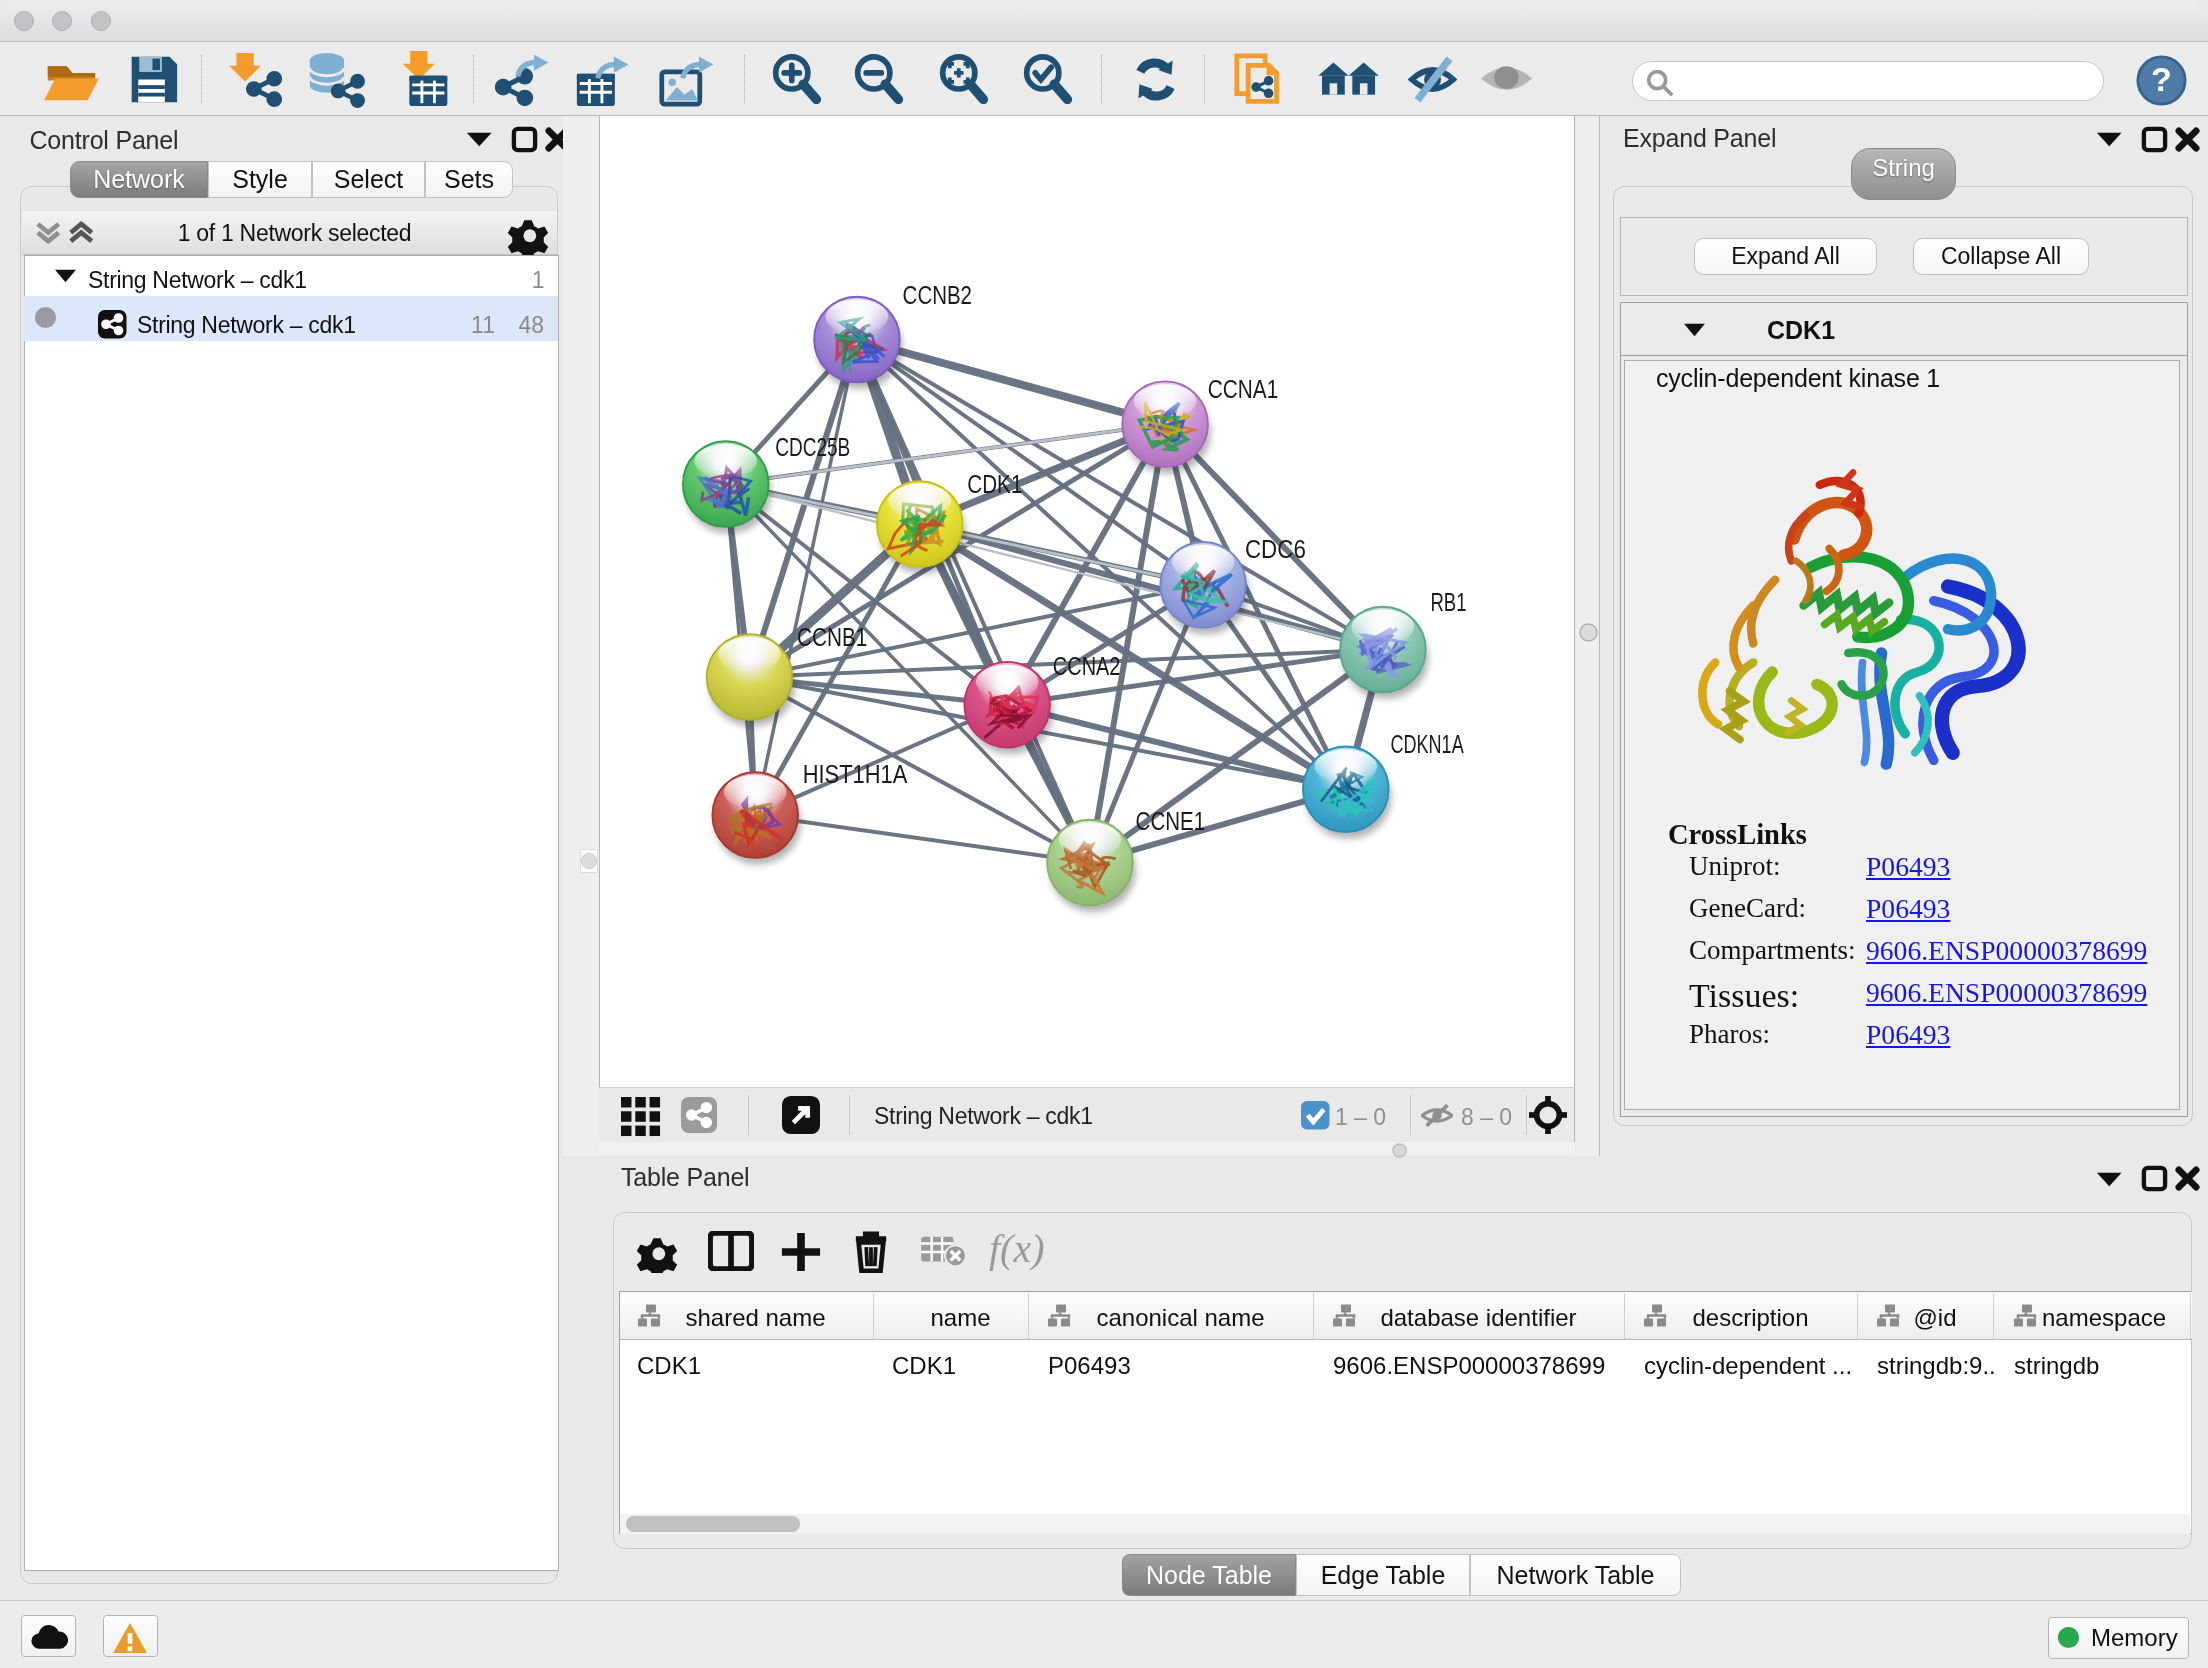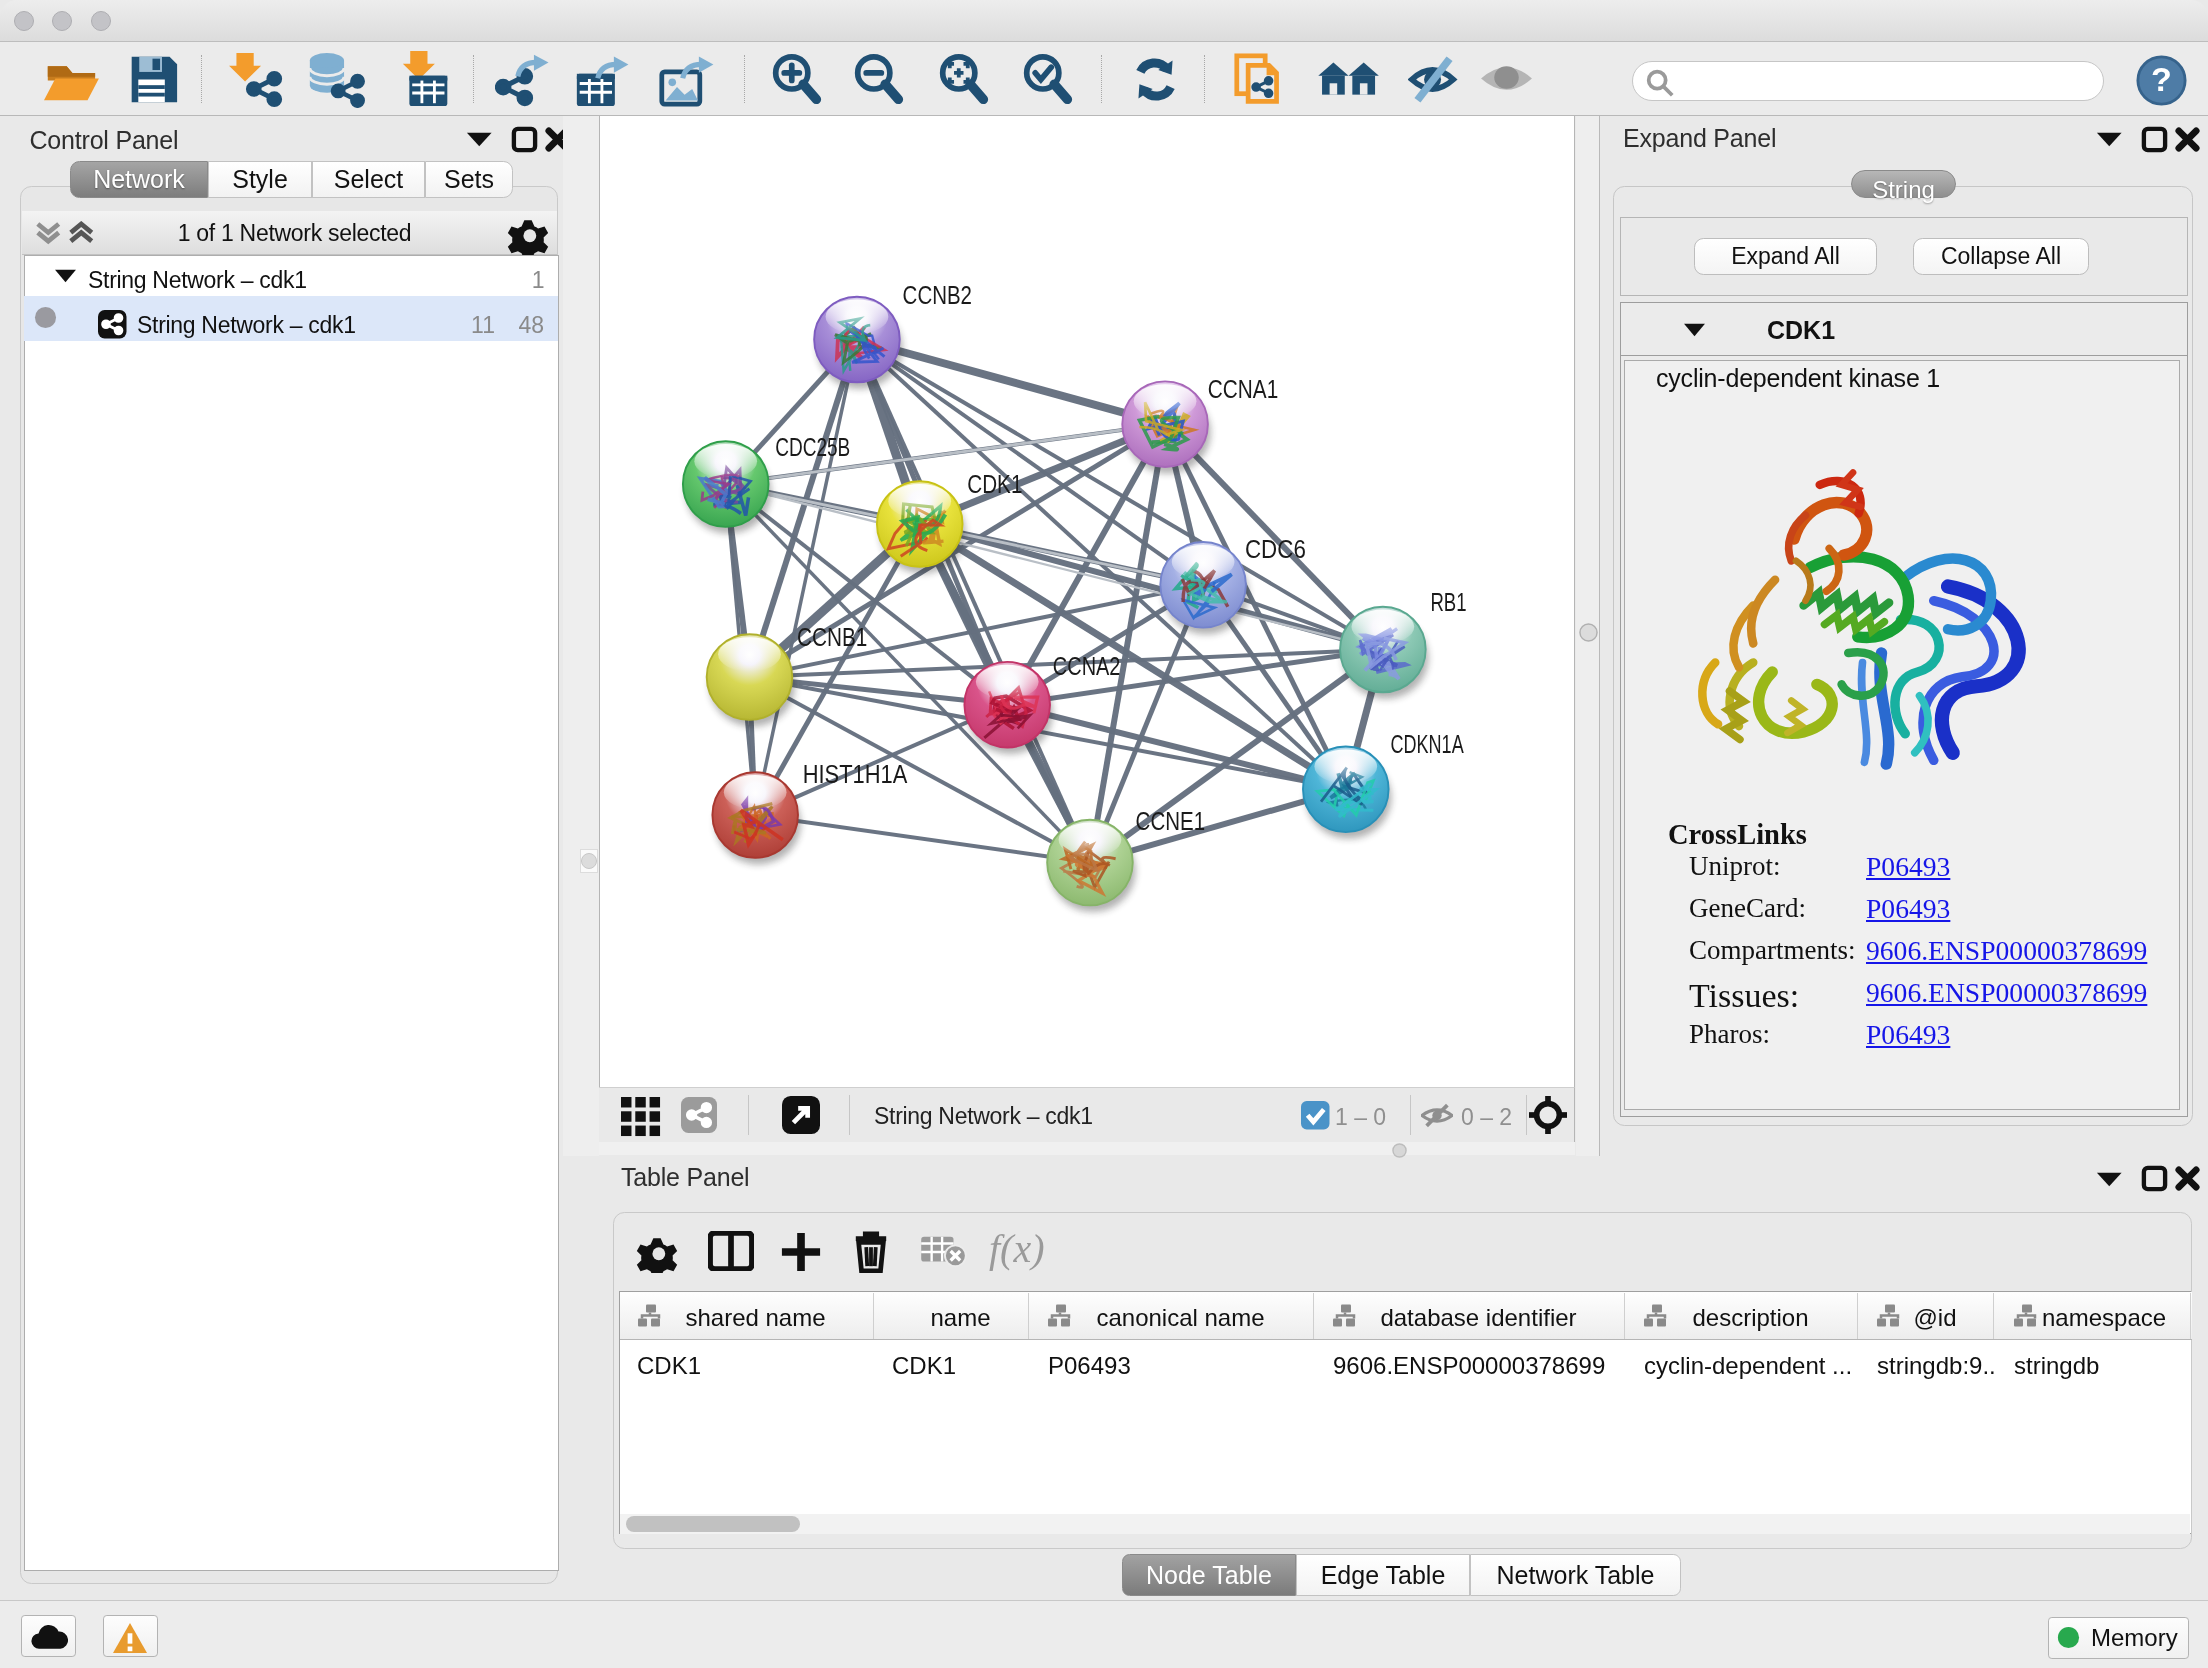--- a/index.html
+++ b/index.html
@@ -607,21 +607,21 @@
     <rect width="30" height="30" rx="6" fill="#4a93c8"></rect>
     <path d="M7 15 l6 7 l11 -13" stroke="#fff" stroke-width="5" fill="none"></path>
   </svg>
 <div class="abs" style="left:1335px;top:1104px;font-size:23px;color:#8f8f8f">1 – 0</div>
 <div class="abs" style="left:1410px;top:1095px;height:40px;border-left:1.9px solid #c6c6c6"></div>
 <svg class="abs" style="left:1421px;top:1103px" width="32" height="25" viewBox="0 0 34 26">
     <path d="M1 13 Q17 1 33 13 Q17 25 1 13 z" fill="none" stroke="#8f8f8f" stroke-width="3.5"></path>
     <circle cx="17" cy="13" r="5" fill="#8f8f8f"></circle>
     <line x1="28" y1="2" x2="6" y2="24" stroke="#8f8f8f" stroke-width="4"></line>
   </svg>
-<div class="abs" style="left:1461px;top:1104px;font-size:23px;color:#8f8f8f">0 – 2</div>
+<div class="abs" style="left:1461px;top:1104px;font-size:23px;color:#8f8f8f">8 – 0</div>
 <div class="abs" style="left:1526px;top:1095px;height:40px;border-left:1.9px solid #c6c6c6"></div>
 <svg class="abs" style="left:1529px;top:1096px" width="38" height="38" viewBox="0 0 40 40">
     <circle cx="20" cy="20" r="12" fill="none" stroke="#111" stroke-width="6"></circle>
     <g stroke="#111" stroke-width="6">
       <line x1="20" y1="0" x2="20" y2="9"></line>
       <line x1="20" y1="31" x2="20" y2="40"></line>
       <line x1="0" y1="20" x2="9" y2="20"></line>
       <line x1="31" y1="20" x2="40" y2="20"></line>
     </g>
   </svg>
@@ -632,21 +632,21 @@
 <svg class="abs" style="left:2095px;top:129px" width="28.5" height="21" viewBox="0 0 30 22">
     <path d="M2 4 h26 l-13 14 z" fill="#111"></path>
   </svg>
 <svg class="abs" style="left:2141px;top:126px" width="27" height="27" viewBox="0 0 28 28">
     <rect x="3" y="3" width="22" height="22" rx="4" fill="none" stroke="#111" stroke-width="4.5"></rect>
   </svg>
 <svg class="abs" style="left:2174px;top:126px" width="27" height="27" viewBox="0 0 28 28">
     <path d="M5 5 L23 23 M23 5 L5 23" stroke="#111" stroke-width="7" stroke-linecap="round"></path>
   </svg>
 <div id="res-box" class="abs"></div>
-<div class="abs" style="left:1851px;top:170px;width:105px;height:28px;background:linear-gradient(#b7b7b7,#8f8f8f);border:1.9px solid #8a8a8a;border-radius:19px;color:#fff;font-size:24px;text-align:center;line-height:38px;text-shadow:0 1px 1.9px rgba(0,0,0,.35)">String</div>
+<div class="abs" style="left:1851px;top:148px;width:105px;height:52px;background:linear-gradient(#b7b7b7,#8f8f8f);border:1.9px solid #8a8a8a;border-radius:19px;color:#fff;font-size:24px;text-align:center;line-height:38px;text-shadow:0 1px 1.9px rgba(0,0,0,.35)">String</div>
 <div id="res-box1" class="abs"></div>
 <div class="rbtn abs" style="left:1694px;top:238px;width:183px">Expand All</div>
 <div class="rbtn abs" style="left:1913px;top:238px;width:176px">Collapse All</div>
 <div id="res-box2" class="abs"></div>
 <svg class="abs" style="left:1682px;top:321px" width="25" height="19" viewBox="0 0 26 20">
     <path d="M2 3 h22 l-11 13 z" fill="#111"></path>
   </svg>
 <div class="abs" style="left:1767px;top:316px;font-size:25px;font-weight:bold;color:#111">CDK1</div>
 <div class="abs" style="left:1620px;top:355px;width:568px;height:0;border-top:1.9px solid #9d9d9d"></div>
 <div id="res-inner" class="abs"></div>

